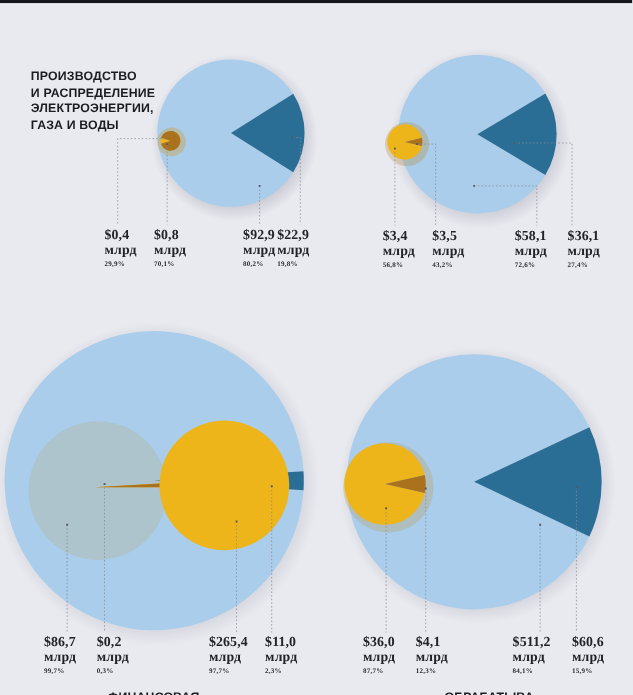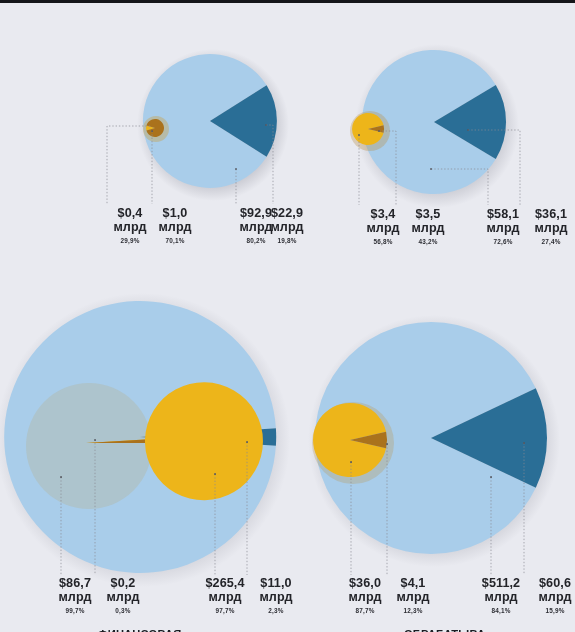--- a/index.html
+++ b/index.html
@@ -60,22 +60,23 @@
   .t-br { left: 404px; top: 308px; }
 
   .labels {
     position: absolute;
     left: 0;
     width: 287px;
     height: 56px;
   }
   .lab {
     position: absolute;
-    text-align: center;
+    text-align: left;
     width: 70px;
+    font-family: Liberation Serif, serif;
   }
   .lab .amount {
     font-size: 12.6px;
     font-weight: bold;
     color: #232429;
     line-height: 13.6px;
     letter-spacing: 0.1px;
     white-space: pre-line;
     display: block;
   }
@@ -118,28 +119,32 @@
           <path d="M 236 150 L 236 185" stroke-dasharray="1.4 1.9"></path>
           <path d="M 266 106 L 273 106 L 273 185" stroke-dasharray="1.4 1.9"></path>
         </g>
         <g fill="#55565e">
           <rect x="151.3" y="111.3" width="1.6" height="1.6"></rect>
           <rect x="235.2" y="149.2" width="1.6" height="1.6"></rect>
           <rect x="265.2" y="105.2" width="1.6" height="1.6"></rect>
         </g>
       </svg>
     </div>
+    <div class="panel-title t-tl">ПРОИЗВОДСТВО
+И РАСПРЕДЕЛЕНИЕ
+ЭЛЕКТРОЭНЕРГИИ,
+ГАЗА И ВОДЫ</div>
     <div class="labels" style="top:188px">
       <div class="lab" style="left:95px">
         <span class="amount">$0,4
 млрд</span>
         <span class="pct">29,9%</span>
       </div>
       <div class="lab" style="left:140px">
-        <span class="amount">$1,0
+        <span class="amount">$0,8
 млрд</span>
         <span class="pct">70,1%</span>
       </div>
       <div class="lab" style="left:221px">
         <span class="amount">$92,9
 млрд</span>
         <span class="pct">80,2%</span>
       </div>
       <div class="lab" style="left:252px">
         <span class="amount">$22,9

